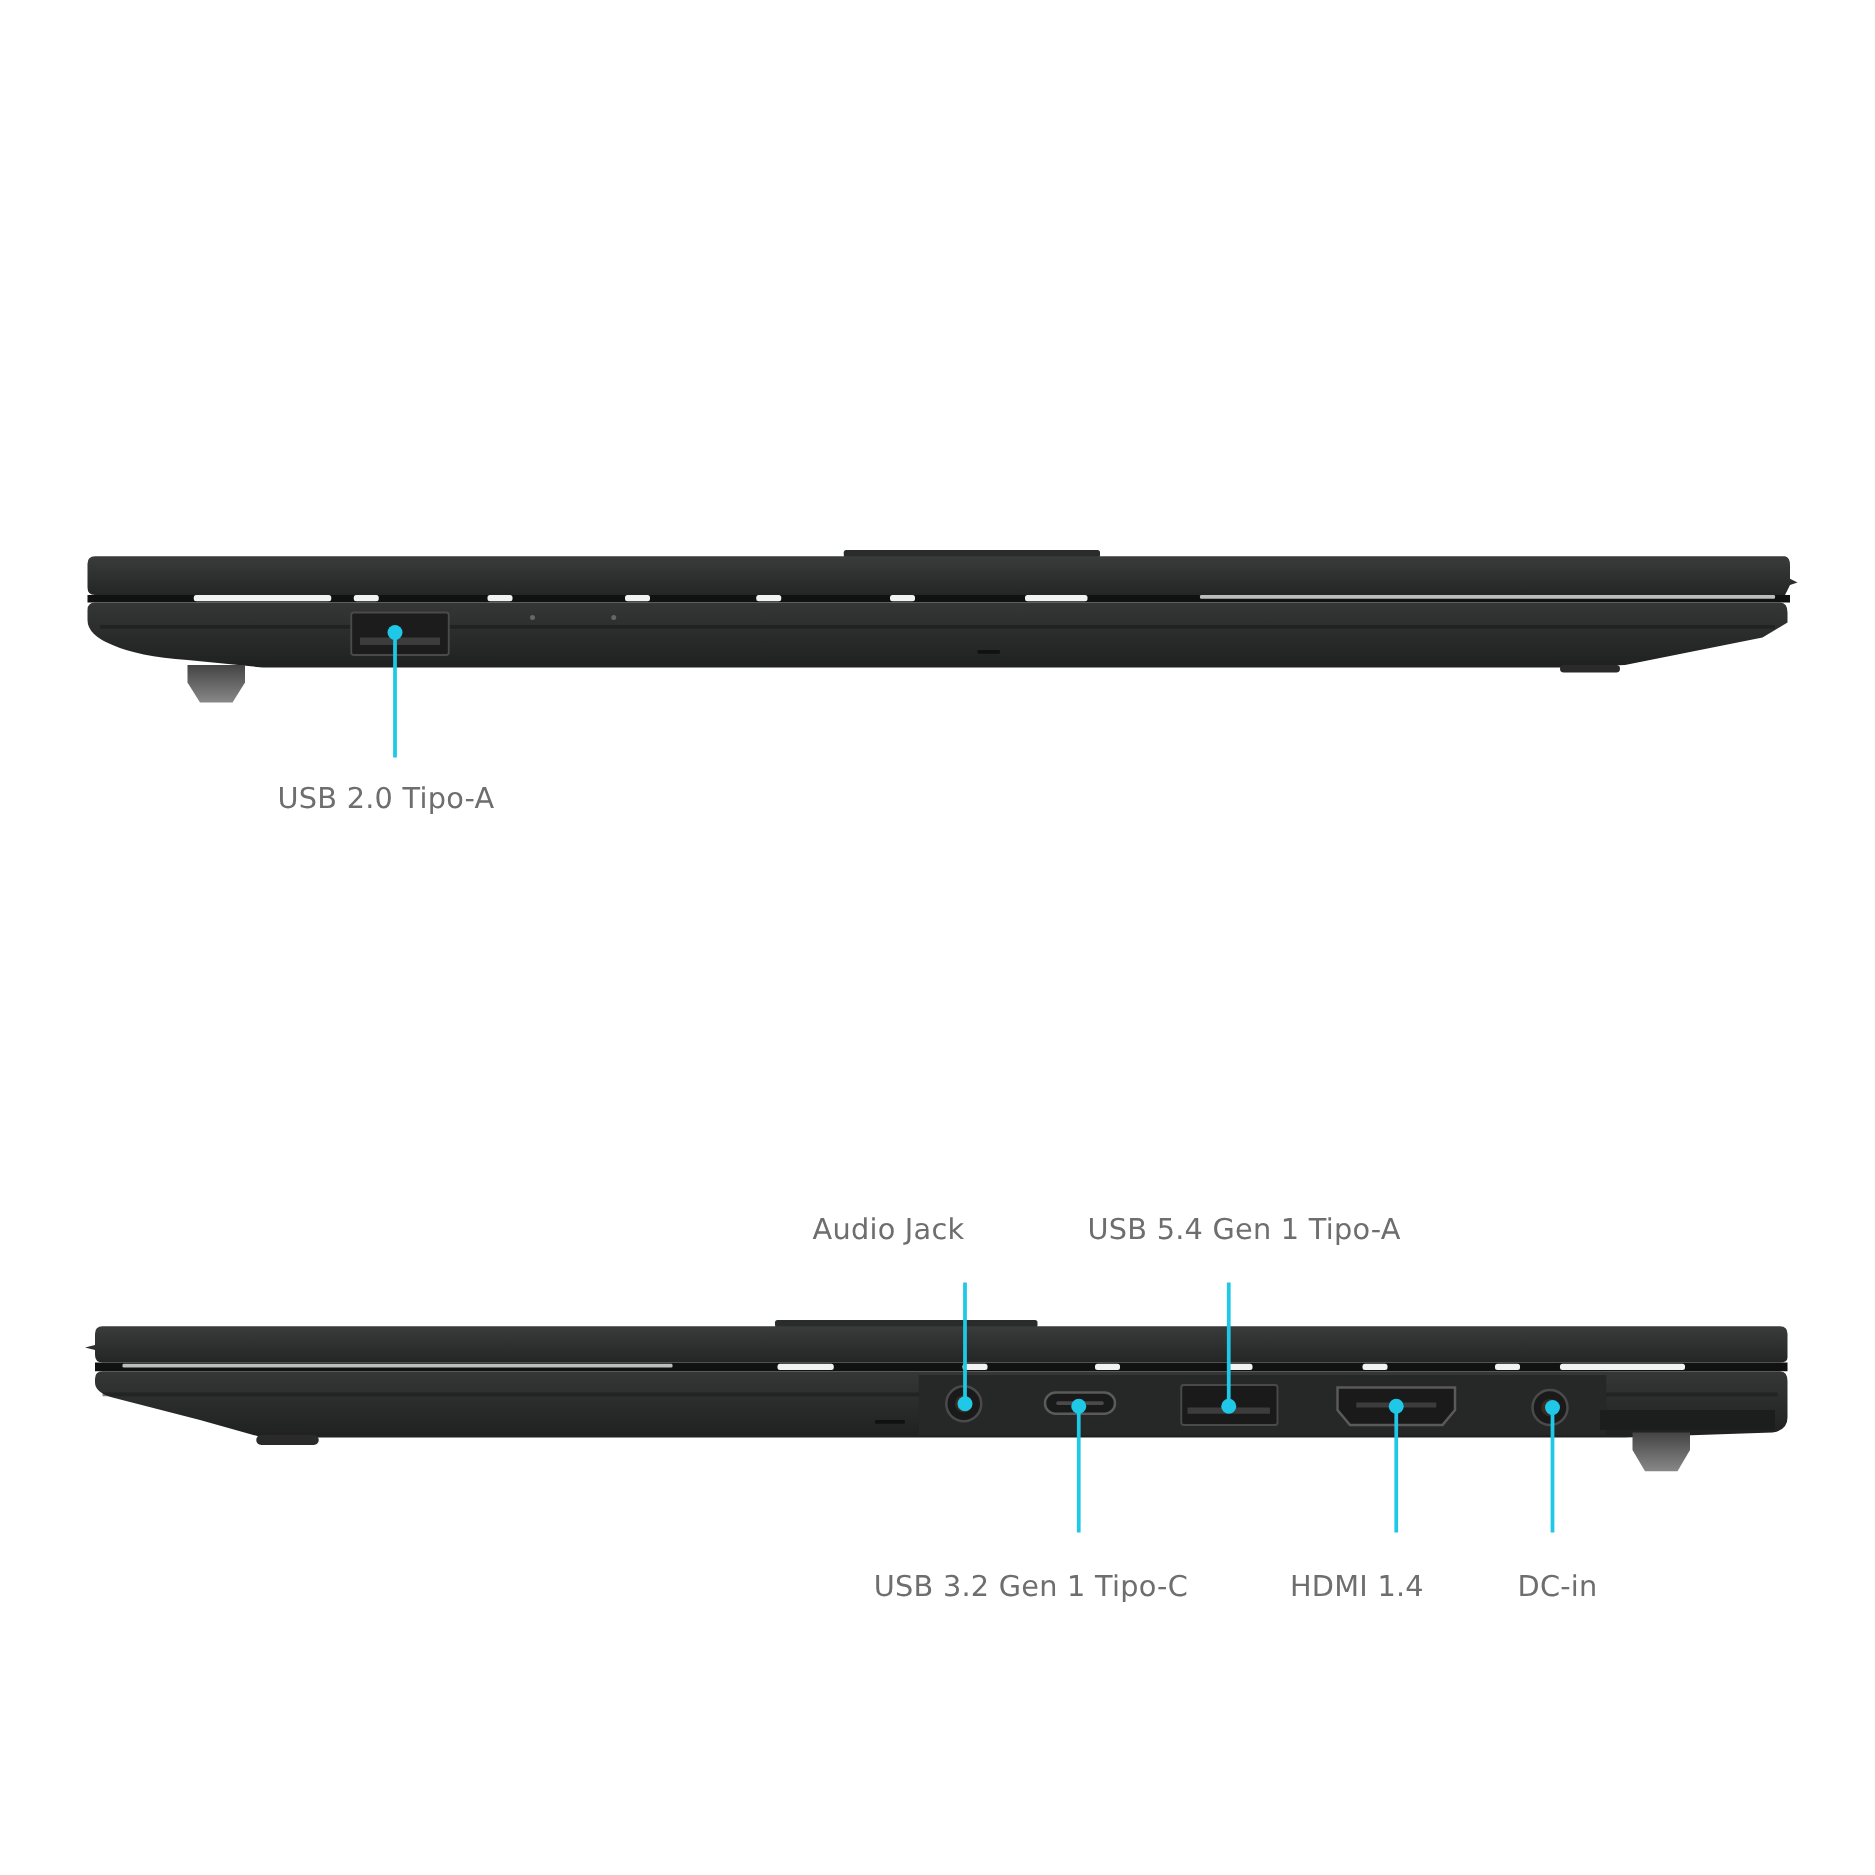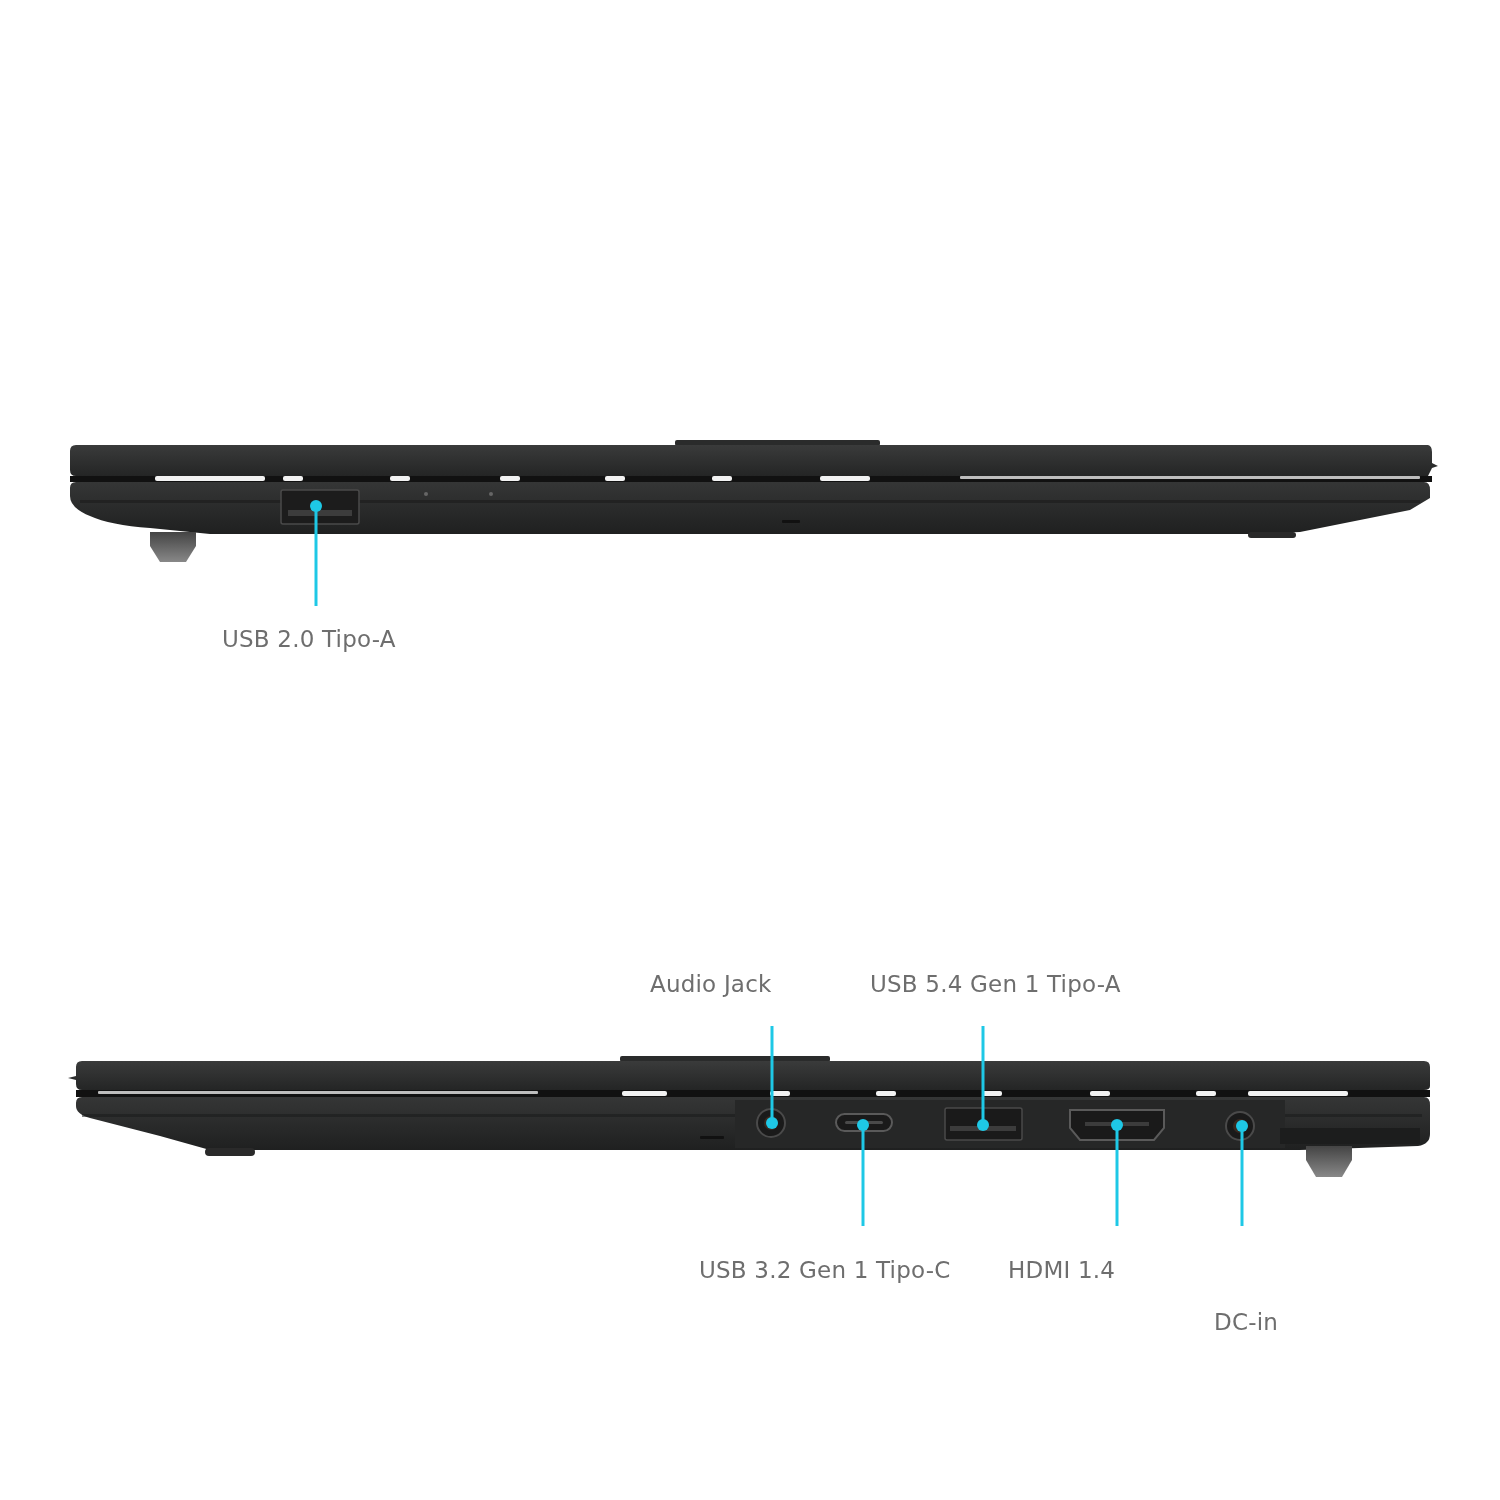--- a/index.html
+++ b/index.html
@@ -135,15 +135,15 @@
       <circle cx="1242" cy="1126" r="6" fill="#1ec8e6"></circle>
     </g>
   </svg>
 
   <div class="label" style="left:222px; top:626px;">USB 2.0 Tipo-A</div>
 
   <div class="label" style="left:650px; top:971px;">Audio Jack</div>
   <div class="label" style="left:870px; top:971px;">USB 5.4 Gen 1 Tipo-A</div>
 
   <div class="label" style="left:699px; top:1257px;">USB 3.2 Gen 1 Tipo-C</div>
-  <div class="label" style="left:1008px; top:1257px;">HDMI 1.4</div>
-  <div class="label" style="left:1214px; top:1309px;">DC-in</div>
+  <div class="label" style="left:1032px; top:1257px;">HDMI 1.4</div>
+  <div class="label" style="left:1214px; top:1257px;">DC-in</div>
 </div>
 
 </body></html>

